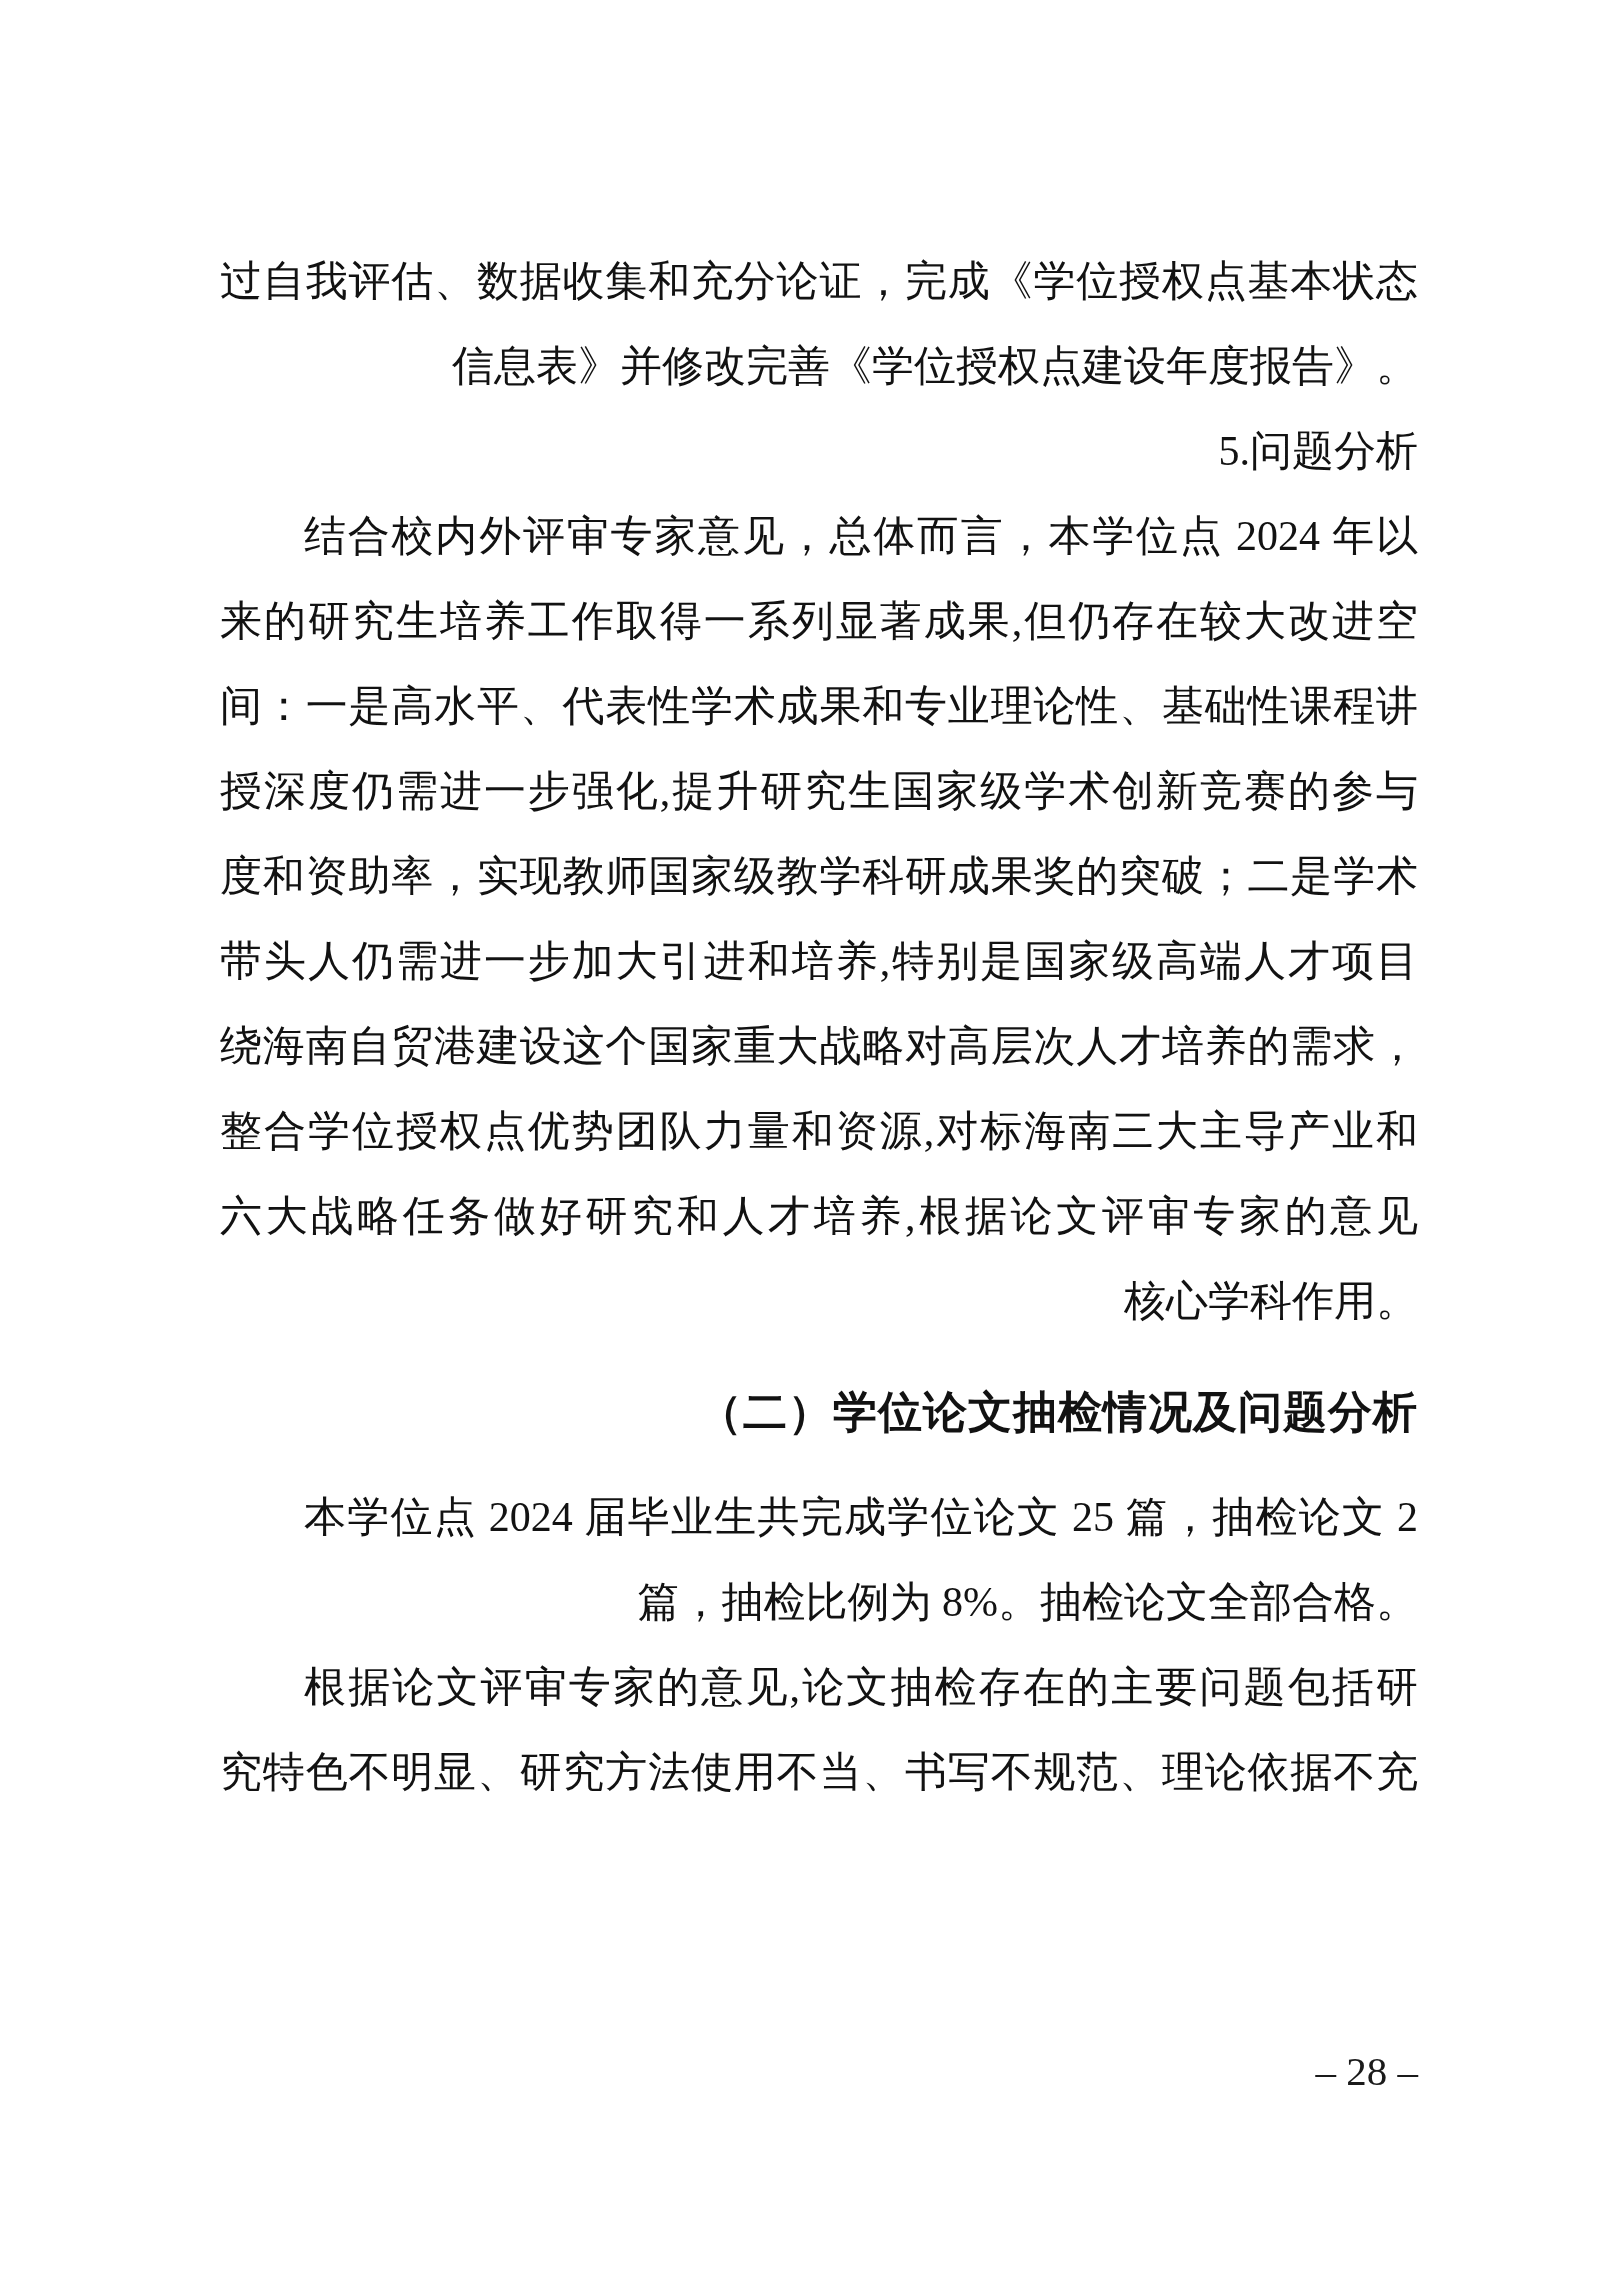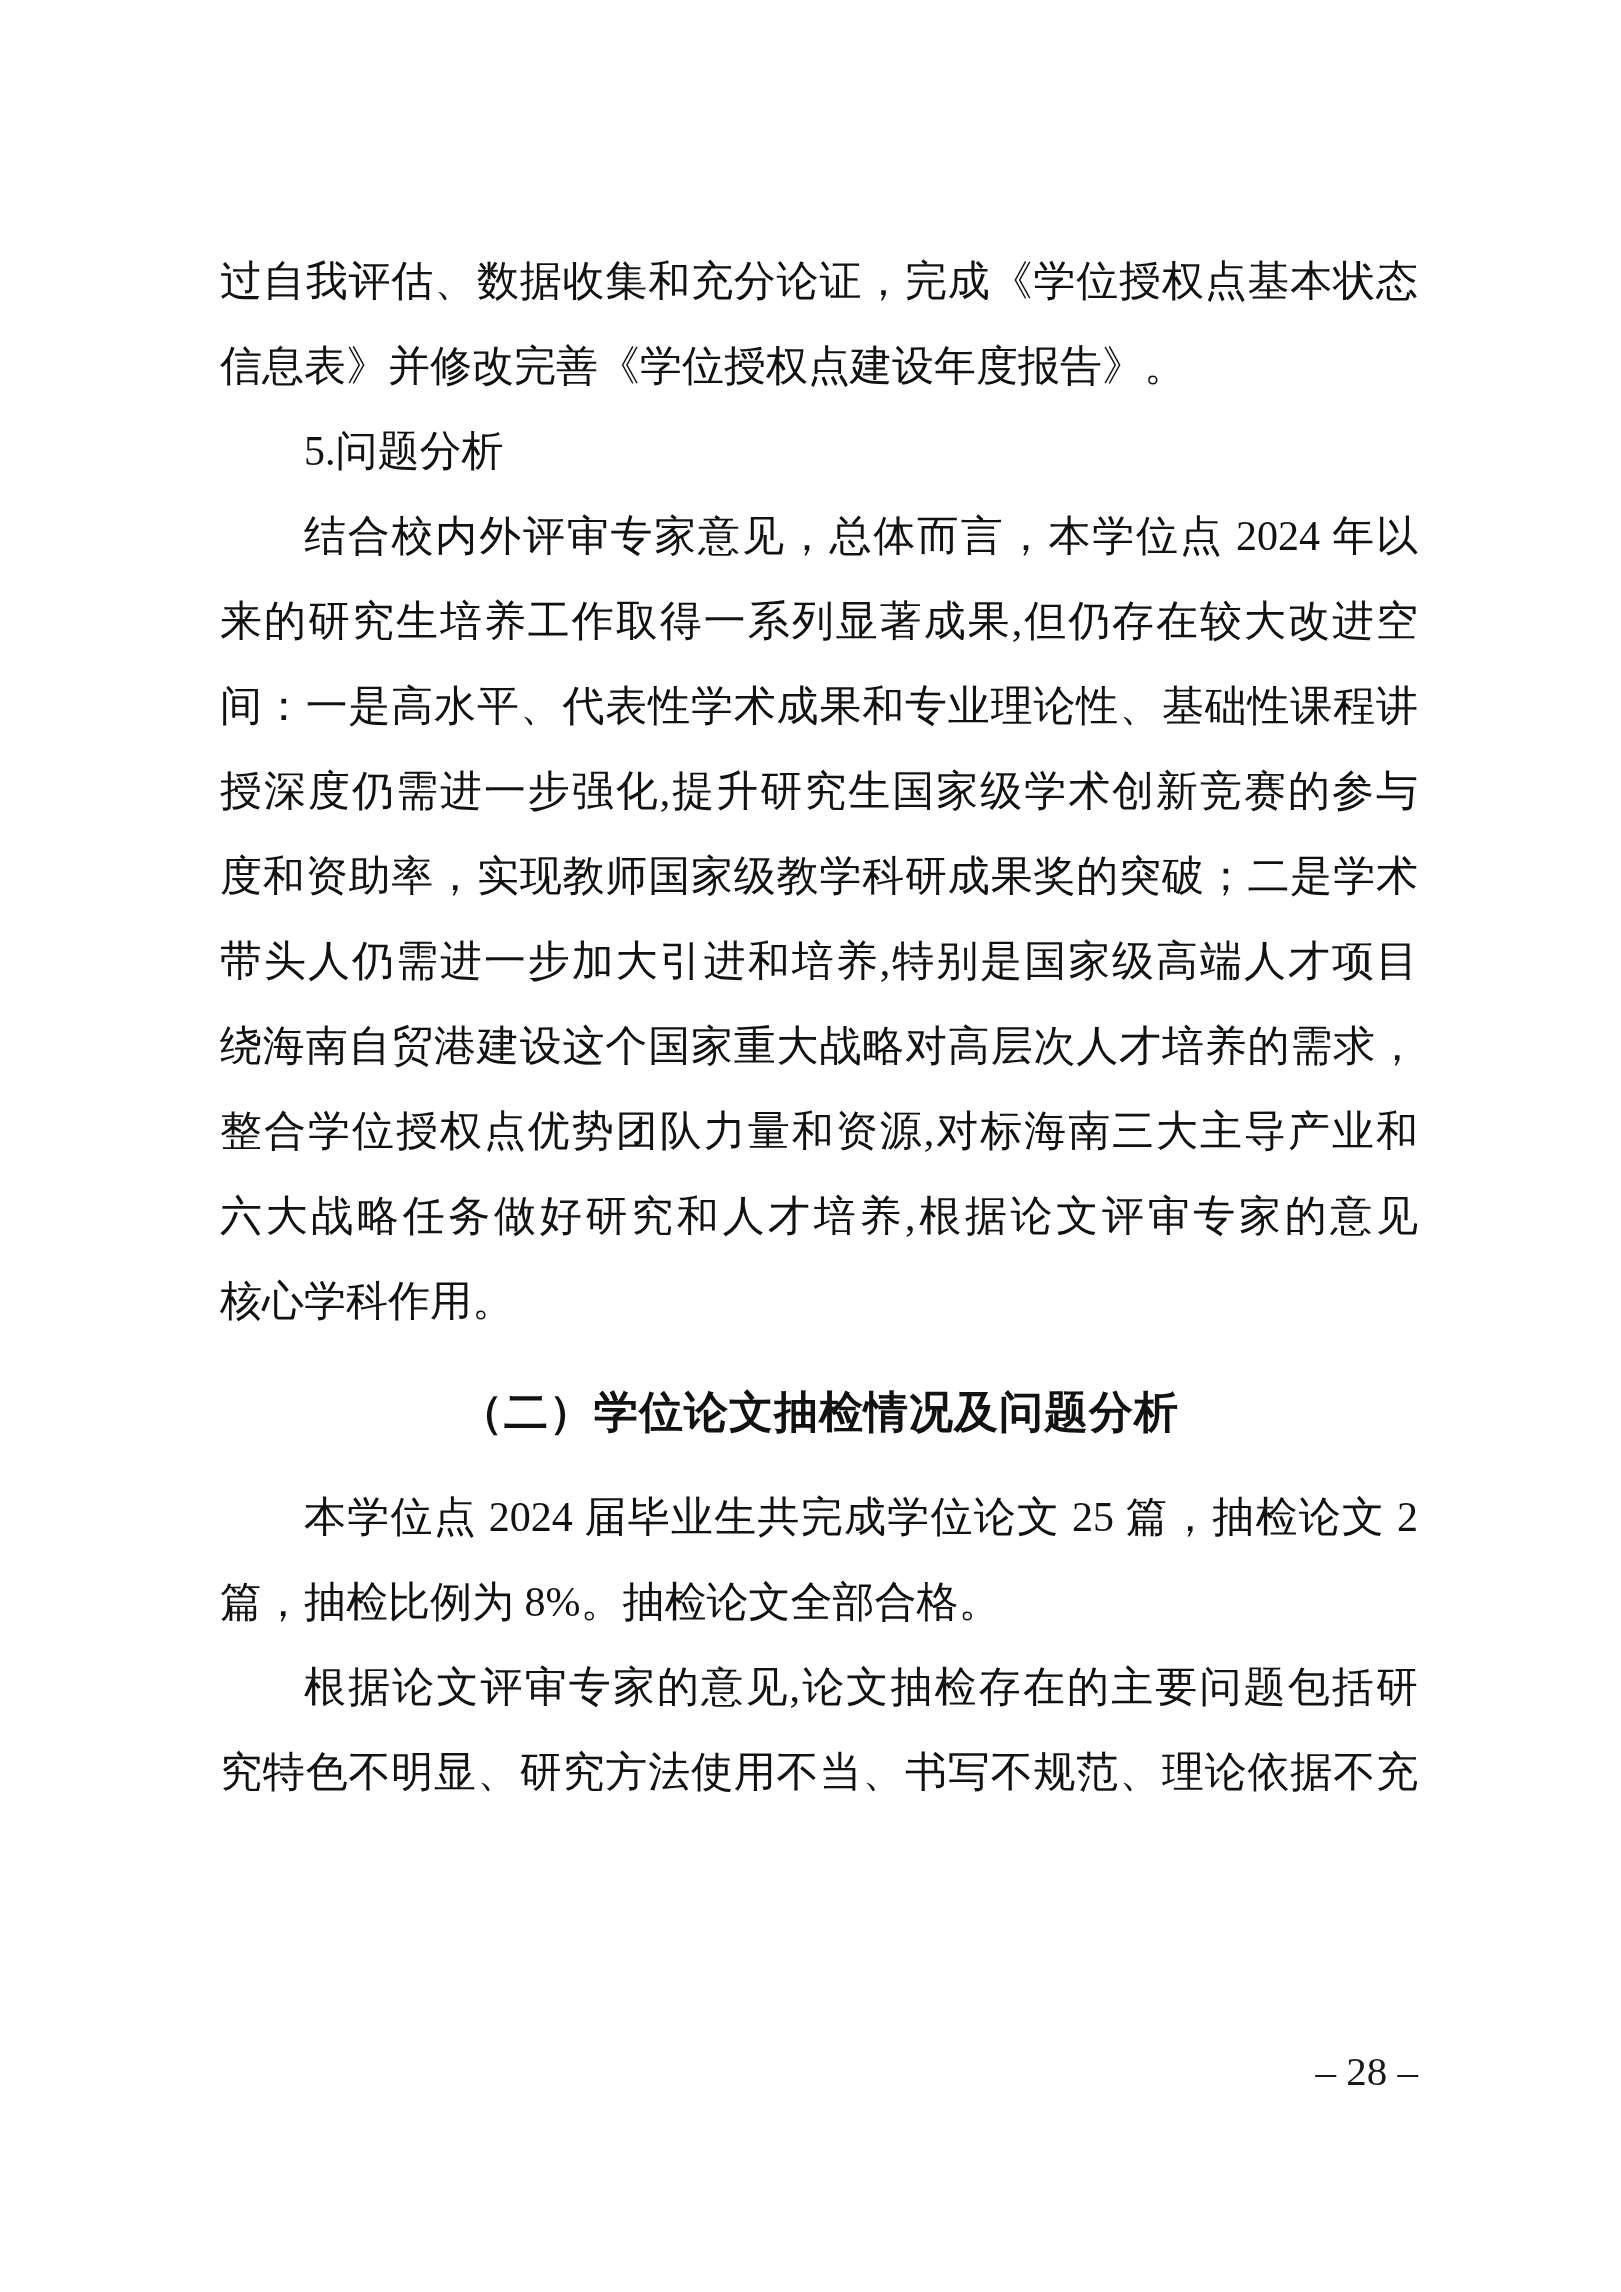--- a/index.html
+++ b/index.html
@@ -19,38 +19,38 @@
     position: absolute;
     left: 220px;
     top: 239px;
     width: 1198px;
   }
   .line {
     height: 85px;
     line-height: 85px;
     font-size: 42px;
     white-space: normal;
-    text-align: left;
+    text-align: right;
   }
   
   .jf {
     text-align: justify;
     text-align-last: justify;
   }
   
   .ind {
     padding-left: 84px;
   }
   .heading {
     height: 85px;
     line-height: 85px;
     margin: 25.5px 0 20.6px 0;
     font-size: 44px;
     font-weight: 700;
-    text-align: center;
+    text-align: right;
     letter-spacing: 1px;
   }
   .page-footer {
     position: absolute;
     top: 2050px;
     right: 203px;
     height: 43px;
     line-height: 43px;
     font-size: 41px;
     color: #1a1a1a;

